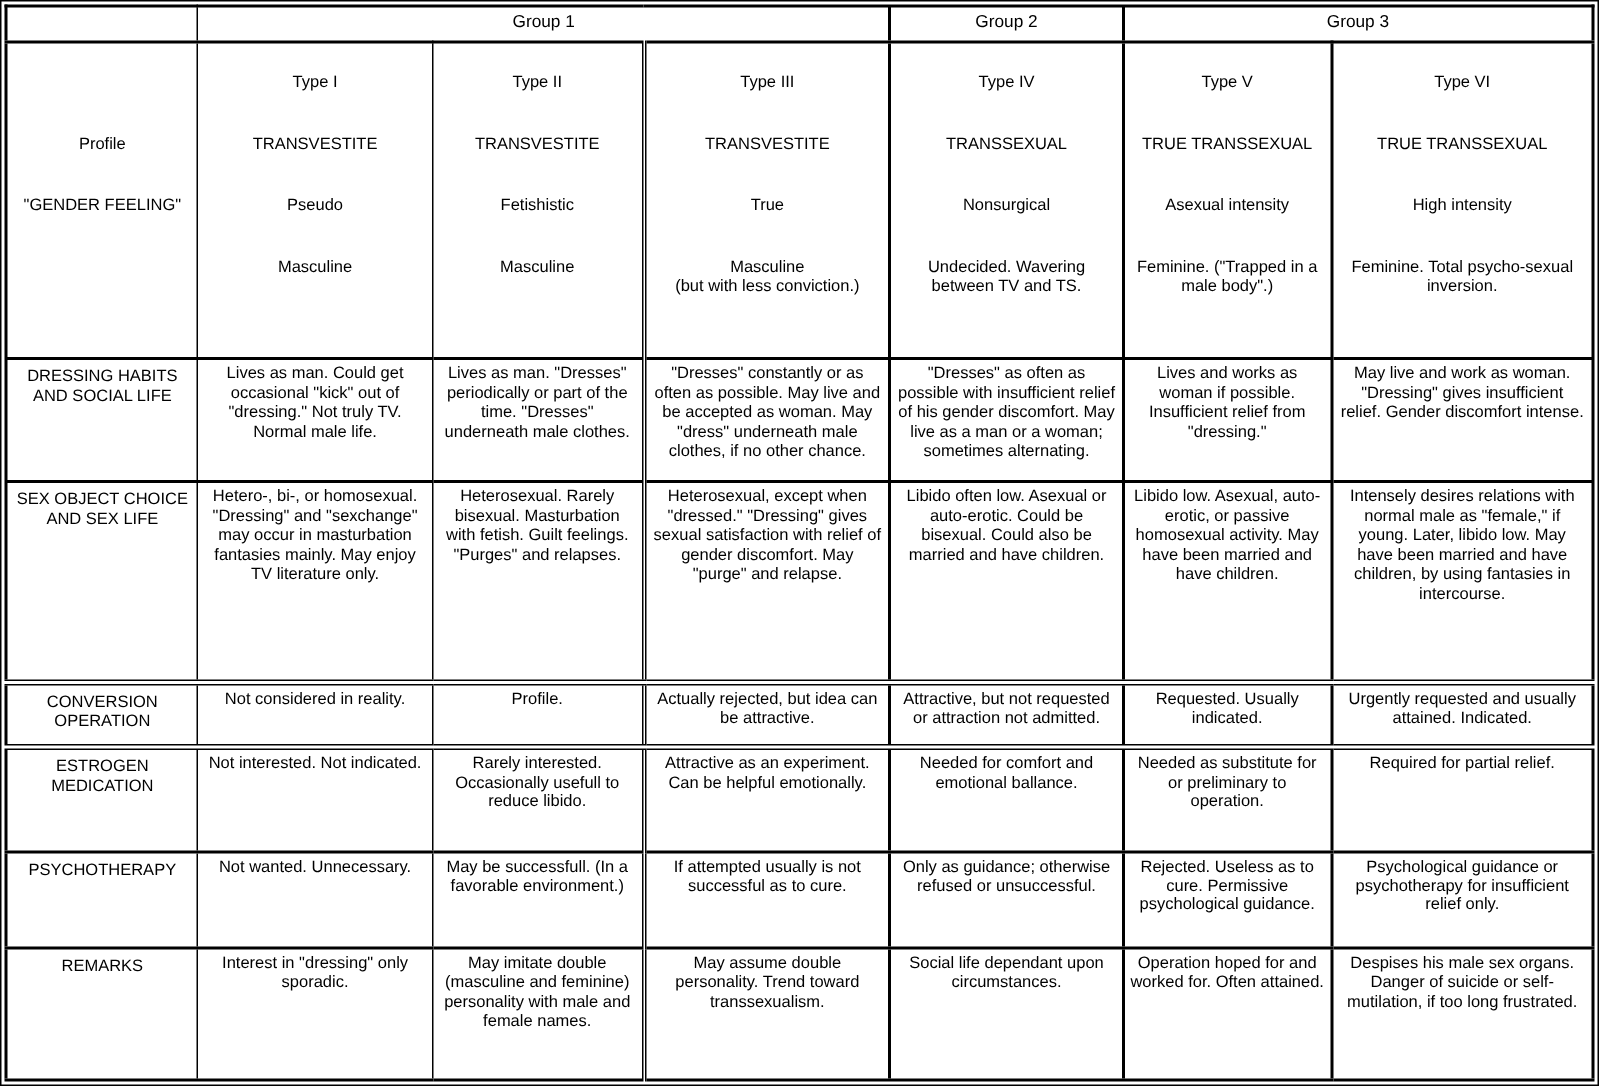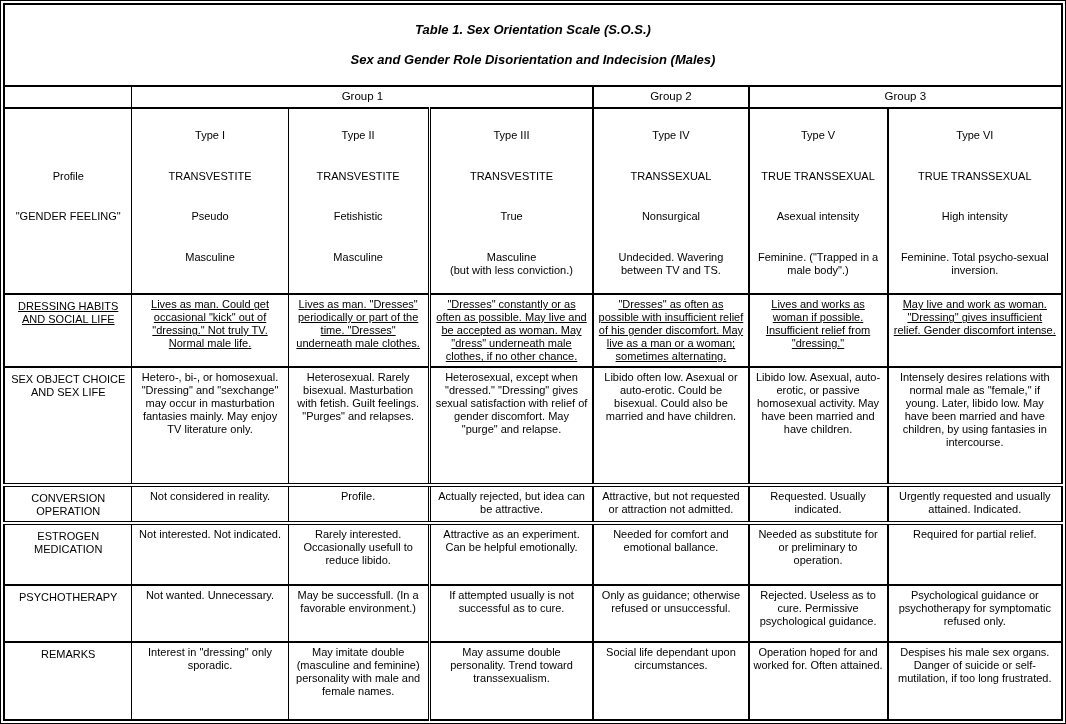--- a/index.html
+++ b/index.html
@@ -34,21 +34,21 @@
     font-size: 11px;
     line-height: 1.18;
     white-space: pre-line;
     overflow: hidden;
   }
 
   
   tr.r-title      { height: 40px; }
   tr.r-groups     { height: 15px; margin-left: 46px; }
   tr.r-profile    { height: 123px; }
-  tr.r-dressing   { height: 68px; text-decoration: underline; }
+  tr.r-dressing   { height: 68px; }
   tr.r-sexobject  { height: 118px; }
   tr.r-kinsey     { height: 23px; }
   tr.r-conversion { height: 33px; }
   tr.r-estrogen   { height: 62px; }
   tr.r-psycho     { height: 57px; }
   tr.r-remarks    { height: 78px; }
 
   
   tr.r-title > td     { border-bottom: 2px solid #000; vertical-align: middle; }
   tr.r-groups > *     { border-bottom: 2px solid #000; vertical-align: middle; font-size: 11.5px; }
@@ -96,26 +96,20 @@
       <col class="c0">
         <col class="c1">
         <col class="c2">
         <col class="c3">
         <col class="c4">
         <col class="c5">
         <col class="c6">
     </colgroup>
 
     <tbody>
-        <tr class="r-title">
-      <td colspan="7" class="title-cell">
-        <div>Table 1. Sex Orientation Scale (S.O.S.)</div>
-        <div>Sex and Gender Role Disorientation and Indecision (Males)</div>
-      </td>
-    </tr>
 
     <tr class="r-groups">
       <th class="lbl"></th>
       <td colspan="3">Group 1</td>
       <td>Group 2</td>
       <td colspan="2">Group 3</td>
     </tr>
 
     <tr class="r-profile r7">
       <th class="lbl">
@@ -203,21 +197,21 @@
       <td>Required for partial relief.</td>
     </tr>
 
     <tr class="r-psycho r7">
       <th class="lbl">PSYCHOTHERAPY</th>
       <td>Not wanted. Unnecessary.</td>
       <td>May be successfull. (In a favorable environment.)</td>
       <td>If attempted usually is not successful as to cure.</td>
       <td>Only as guidance; otherwise refused or unsuccessful.</td>
       <td>Rejected. Useless as to cure. Permissive psychological guidance.</td>
-      <td>Psychological guidance or psychotherapy for symptomatic refused only.</td>
+      <td>Psychological guidance or psychotherapy for insufficient relief only.</td>
     </tr>
 
     <tr class="r-remarks r7">
       <th class="lbl">REMARKS</th>
       <td>Interest in "dressing" only sporadic.</td>
       <td>May imitate double (masculine and feminine) personality with male and female names.</td>
       <td>May assume double personality. Trend toward transsexualism.</td>
       <td>Social life dependant upon circumstances.</td>
       <td>Operation hoped for and worked for. Often attained.</td>
       <td>Despises his male sex organs. Danger of suicide or self-mutilation, if too long frustrated.</td>

